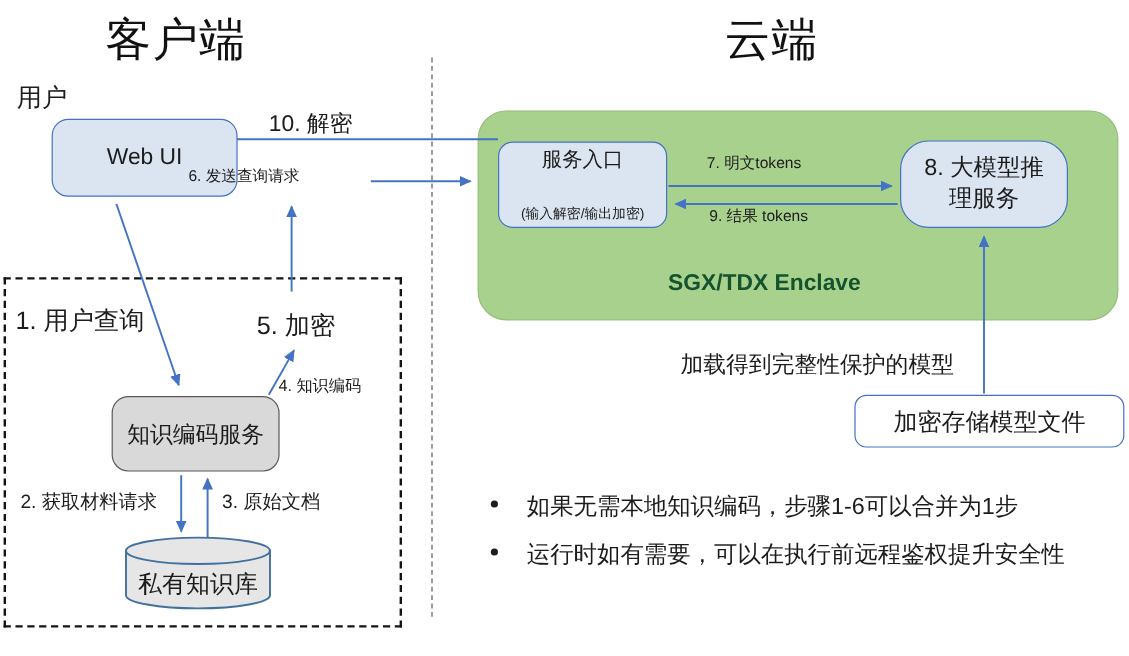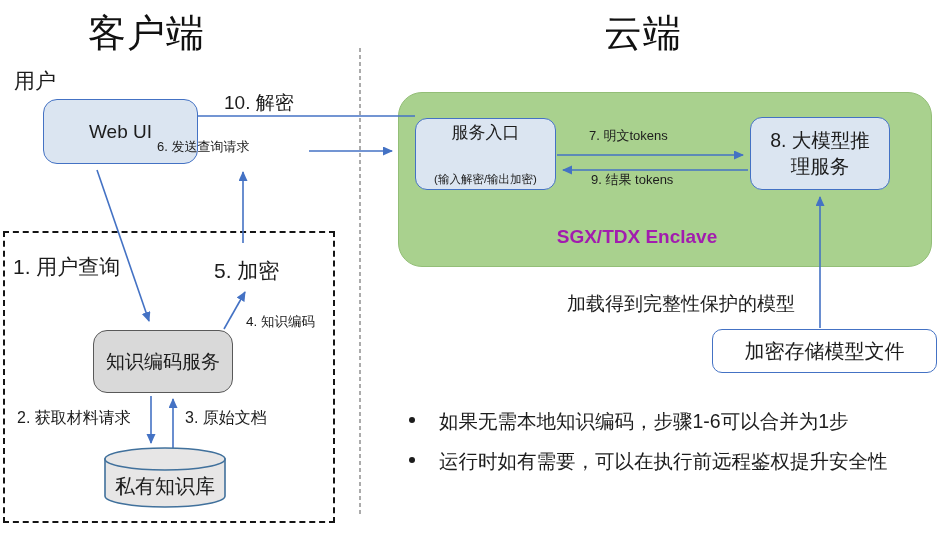--- a/index.html
+++ b/index.html
@@ -21,21 +21,21 @@
     background:#A9D18E;border:1px solid #93BE77;border-radius:24px;z-index:1;
   }
   .dashed-zone{
     position:absolute;left:3px;top:231px;width:328px;height:288px;
     border:2.2px dashed #141414;z-index:1;
   }
   svg.overlay{position:absolute;left:0;top:0;z-index:3;pointer-events:none;}
   .entry-title{font-size:17px;line-height:1.3;}
   .entry-sub{font-size:11.5px;line-height:1.25;}
   .llm-text{font-size:19.5px;line-height:1.32;}
-  .enclave{font-weight:bold;font-size:19px;color:#a21caf;}
+  .enclave{font-weight:bold;font-size:19px;color:#14532d;}
   .small{font-size:13px;}
   .note-row{position:absolute;display:flex;align-items:flex-start;z-index:5;}
   .note-dot{width:6px;height:6px;border-radius:50%;background:#1c1c1c;margin:9px 24px 0 0;flex:0 0 auto;}
   .note-text{font-size:19.5px;white-space:nowrap;}
 </style>
 </head>
 <body>
 
 <div class="stage">
 
@@ -77,37 +77,37 @@
 
   <div class="box blue-box" style="left:27px;top:99px;width:155px;height:65px;font-size:19px;margin-left:16px;">
     <span>Web UI</span>
   </div>
 
   <div class="lbl" style="left:224px;top:90px;font-size:19px;">10. 解密</div>
   <div class="lbl" style="left:157px;top:138px;font-size:13px;">6. 发送查询请求</div>
 
   <div class="lbl" style="left:13px;top:253px;font-size:21px;">1. 用户查询</div>
   <div class="lbl" style="left:214px;top:257px;font-size:21px;">5. 加密</div>
-  <div class="lbl" style="left:246px;top:313px;font-size:13.5px;">4. 知识编码</div>
+  <div class="lbl" style="left:232px;top:313px;font-size:13.5px;">4. 知识编码</div>
 
   <div class="box gray-box" style="left:93px;top:330px;width:140px;height:63px;font-size:19px;">
     <span>知识编码服务</span>
   </div>
 
   <div class="lbl" style="left:17px;top:408px;font-size:16px;">2. 获取材料请求</div>
   <div class="lbl" style="left:185px;top:408px;font-size:16px;">3. 原始文档</div>
 
   <div class="lbl" style="left:165px;top:473px;transform:translateX(-50%);font-size:20px;z-index:5;">私有知识库</div>
 
   <div class="box blue-box" style="left:415px;top:118px;width:141px;height:72px;border-radius:12px;flex-direction:column;gap:28px;">
     <span class="entry-title">服务入口</span>
     <span class="entry-sub">(输入解密/输出加密)</span>
   </div>
 
-  <div class="box blue-box" style="left:750px;top:117px;width:140px;height:73px;border-radius:12px;flex-direction:column;">
+  <div class="box blue-box" style="left:750px;top:117px;width:140px;height:73px;border-radius:24px;flex-direction:column;">
     <span class="llm-text">8. 大模型推</span>
     <span class="llm-text">理服务</span>
   </div>
 
   <div class="lbl small" style="left:589px;top:127px;">7. 明文tokens</div>
   <div class="lbl small" style="left:591px;top:171px;">9. 结果 tokens</div>
 
   <div class="lbl enclave" style="left:637px;top:226px;transform:translateX(-50%);">SGX/TDX Enclave</div>
 
   <div class="lbl" style="left:567px;top:291px;font-size:19px;">加载得到完整性保护的模型</div>

